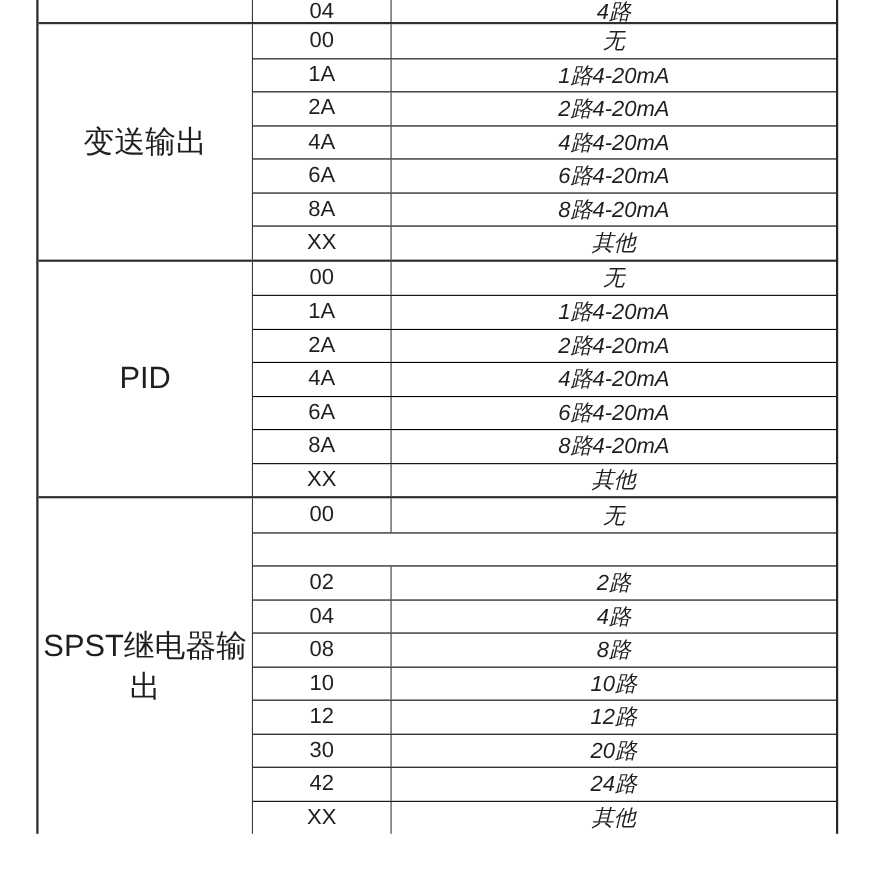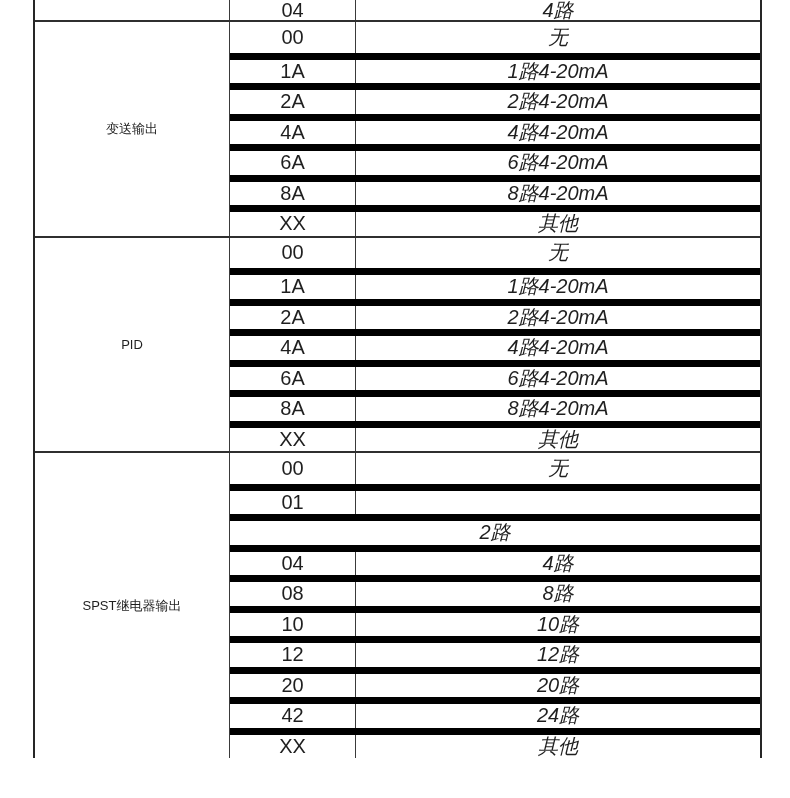--- a/index.html
+++ b/index.html
@@ -33,34 +33,34 @@
   .section.partial-top {
     border-top: none;
   }
   .glabel {
     flex: 0 0 195px;
     box-sizing: border-box;
     border-right: 1px solid #3a3a3a;
     display: flex;
     align-items: center;
     justify-content: center;
-    font-size: 13px;
+    font-size: 28px;
     text-align: center;
   }
   .rows {
     flex: 1 1 auto;
     min-width: 0;
   }
   .row {
     display: flex;
     height: 30.5px;
     box-sizing: border-box;
   }
   .row + .row {
-    border-top: 7px solid #000000;
+    border-top: 1px solid #000000;
     text-align: center;
   }
   .section.partial-top .row {
     height: 20px;
   }
   .cell {
     display: flex;
     align-items: center;
     justify-content: center;
     font-size: 20px;
@@ -158,43 +158,43 @@
         </div>
   </div>
       <div class="section">
     <div class="glabel">SPST继电器输出</div>
     <div class="rows">
           <div class="row">
     <div class="cell code">00</div>
     <div class="cell desc">无</div>
   </div>
           <div class="row">
-    <div class="cell code">01</div>
-  </div>
-          <div class="row">
+  </div>
+          <div class="row">
+    <div class="cell code">02</div>
     <div class="cell desc">2路</div>
   </div>
           <div class="row">
     <div class="cell code">04</div>
     <div class="cell desc">4路</div>
   </div>
           <div class="row">
     <div class="cell code">08</div>
     <div class="cell desc">8路</div>
   </div>
           <div class="row">
     <div class="cell code">10</div>
     <div class="cell desc">10路</div>
   </div>
           <div class="row">
     <div class="cell code">12</div>
     <div class="cell desc">12路</div>
   </div>
           <div class="row">
-    <div class="cell code">20</div>
+    <div class="cell code">30</div>
     <div class="cell desc">20路</div>
   </div>
           <div class="row">
     <div class="cell code">42</div>
     <div class="cell desc">24路</div>
   </div>
           <div class="row">
     <div class="cell code">XX</div>
     <div class="cell desc">其他</div>
   </div>

